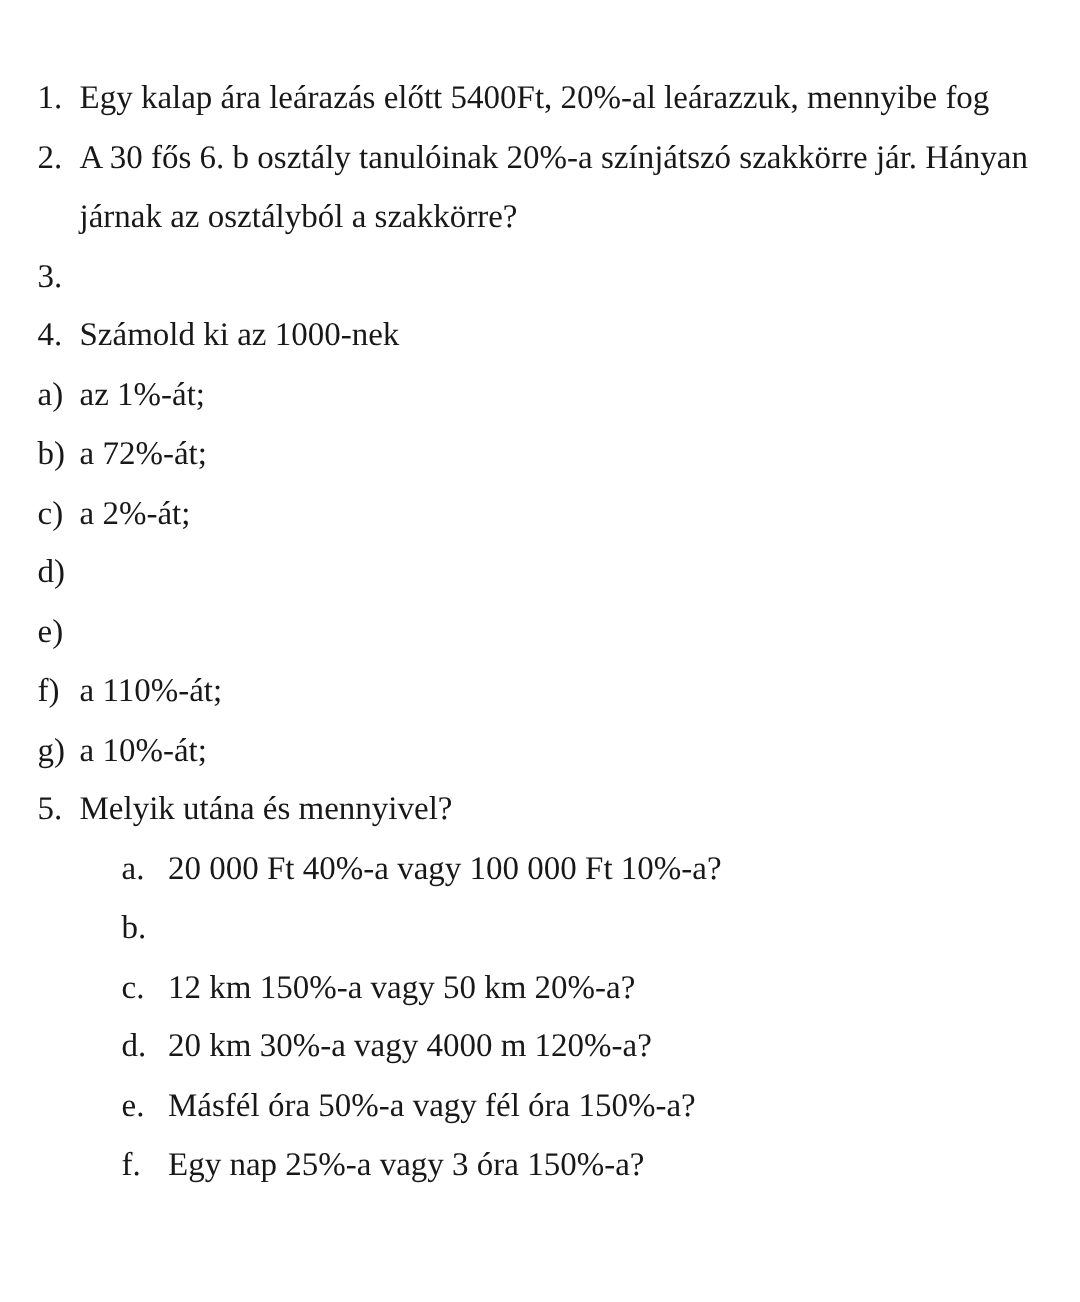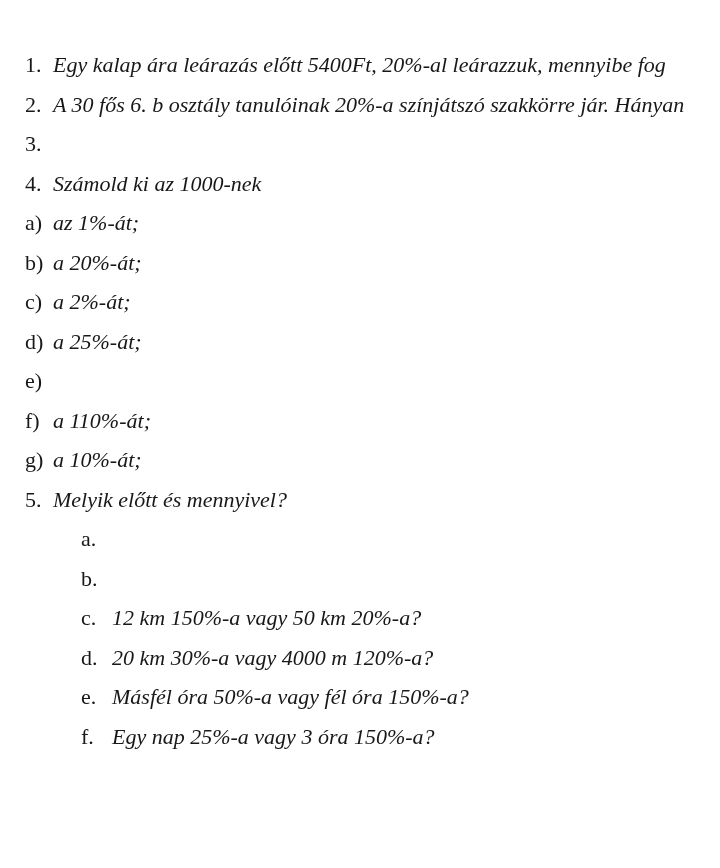--- a/index.html
+++ b/index.html
@@ -43,75 +43,78 @@
   }
   
   .line.cont .marker { visibility: hidden; }
   
   .line.sub .marker {
     margin-left: 81px;
     width: 31px;
   }
   .line .text {
     flex: 0 0 auto;
-    font-style: italic;
   }
 </style>
 </head>
 <body>
 
 <div class="page">
     <div class="line num">
     <span class="marker">1.</span>
     <span class="text">Egy kalap ára leárazás előtt 5400Ft, 20%-al leárazzuk, mennyibe fog</span>
   </div>
     <div class="line num">
     <span class="marker">2.</span>
     <span class="text">A 30 fős 6. b osztály tanulóinak 20%-a színjátszó szakkörre jár. Hányan</span>
   </div>
+    <div class="line cont">
+    <span class="marker"></span>
+    <span class="text">járnak az osztályból a szakkörre?</span>
+  </div>
     <div class="line num">
     <span class="marker">3.</span>
   </div>
     <div class="line num">
     <span class="marker">4.</span>
     <span class="text">Számold ki az 1000-nek</span>
   </div>
     <div class="line alpha">
     <span class="marker">a)</span>
     <span class="text">az 1%-át;</span>
   </div>
     <div class="line alpha">
     <span class="marker">b)</span>
-    <span class="text">a 20%-át;</span>
+    <span class="text">a 72%-át;</span>
   </div>
     <div class="line alpha">
     <span class="marker">c)</span>
     <span class="text">a 2%-át;</span>
   </div>
     <div class="line alpha">
     <span class="marker">d)</span>
-    <span class="text">a 25%-át;</span>
   </div>
     <div class="line alpha">
     <span class="marker">e)</span>
   </div>
     <div class="line alpha">
     <span class="marker">f)</span>
     <span class="text">a 110%-át;</span>
   </div>
     <div class="line alpha">
     <span class="marker">g)</span>
     <span class="text">a 10%-át;</span>
   </div>
     <div class="line num">
     <span class="marker">5.</span>
-    <span class="text">Melyik előtt és mennyivel?</span>
+    <span class="text">Melyik utána és mennyivel?</span>
   </div>
     <div class="line sub">
     <span class="marker">a.</span>
+    <span class="text">20 000 Ft 40%-a vagy 100 000 Ft 10%-a?</span>
   </div>
     <div class="line sub">
     <span class="marker">b.</span>
   </div>
     <div class="line sub">
     <span class="marker">c.</span>
     <span class="text">12 km 150%-a vagy 50 km 20%-a?</span>
   </div>
     <div class="line sub">
     <span class="marker">d.</span>

